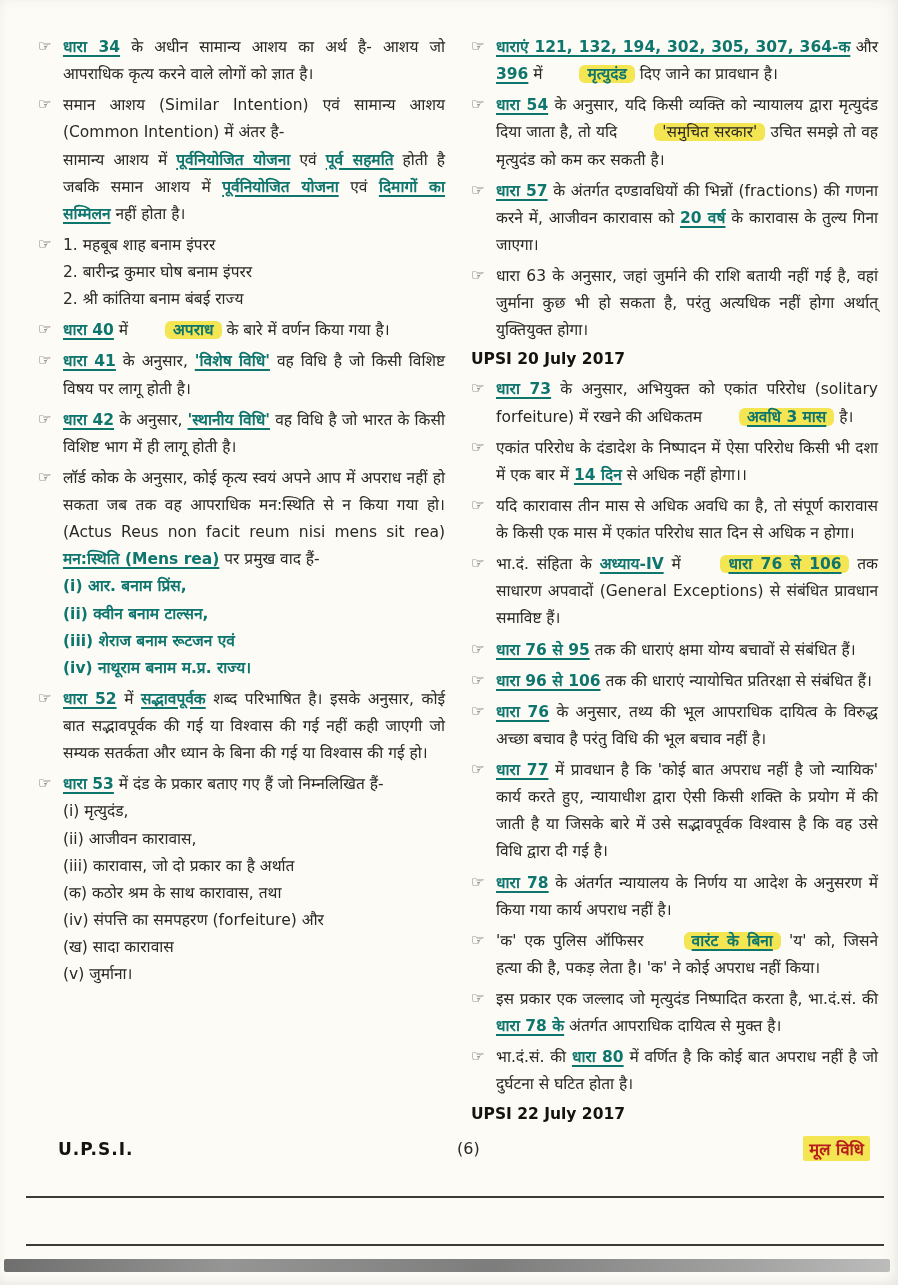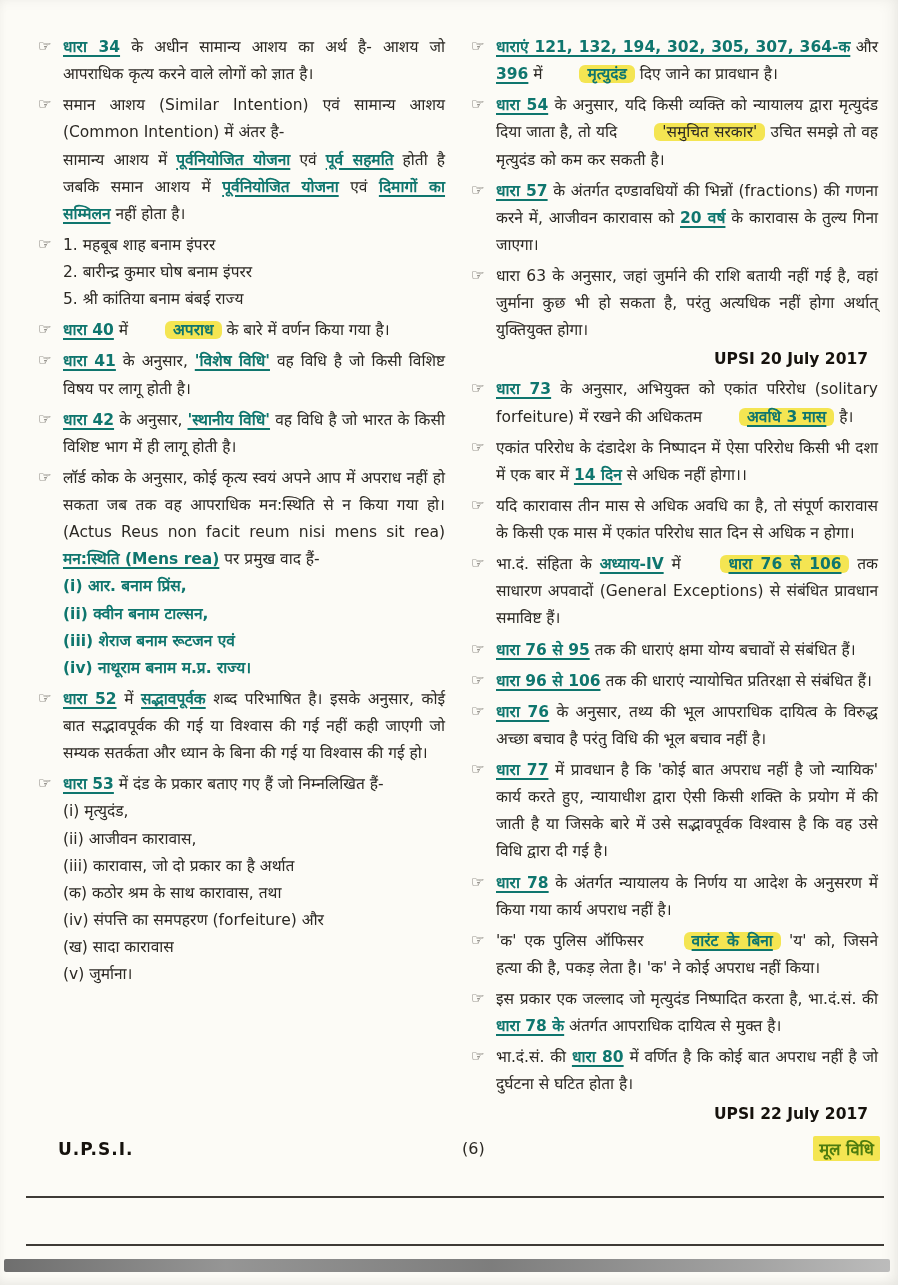--- a/index.html
+++ b/index.html
@@ -13,26 +13,26 @@
   .columns { position:absolute; top:34px; left:38px; right:20px; display:flex; gap:26px; }
   .column { flex:1; min-width:0; }
   .bullet { display:flex; margin-bottom:4px; }
   .hand { flex:0 0 25px; width:25px; font-size:15px; padding-top:3px; color:#3a352e; }
   .content { flex:1; min-width:0; }
   .para { font-size:15.5px; line-height:1.75; text-align:justify; }
   .para.sub { text-align:left; }
   .seg-b { font-weight:bold; color:#0f766e; }
   .seg-u { text-decoration:underline; text-decoration-thickness:1.6px; text-underline-offset:3px; }
   .seg-h { background:rgba(242,225,53,0.85); padding:0 8px; border-radius:6px;margin-left:32px; }
-  .date-heading { text-align:right; font-weight:bold; font-size:15.5px; color:#16120d; margin:6px 10px 8px 0; }
+  .date-heading { text-align:left; font-weight:bold; font-size:15.5px; color:#16120d; margin:6px 10px 8px 0; }
   .rule-top { position:absolute; left:26px; right:14px; top:1196px; border-top:2.5px solid #3e3b36; }
   .footer-row { position:absolute; left:30px; right:18px; top:1136px; display:flex; align-items:center; justify-content:space-between; }
   .footer-left { font-weight:bold; font-size:17px; letter-spacing:1px; color:#16120d; padding-left:28px; }
   .footer-center { font-size:16px; color:#2b2823; }
-  .footer-right { font-weight:bold; font-size:16.5px; color:#4d7c0f; background:rgba(242,225,53,0.85); padding:1px 6px; border-radius:2px; margin-right:0; }
+  .footer-right { font-weight:bold; font-size:16.5px; color:#b91c1c; background:rgba(242,225,53,0.85); padding:1px 6px; border-radius:2px; margin-right:10px; }
   .rule-bottom { position:absolute; left:26px; right:14px; top:1244px; border-top:2px solid #3e3b36; }
   .scan-band { position:absolute; left:4px; right:8px; top:1259px; height:13px; border-radius:2px;
     background:linear-gradient(90deg,#5f5f5f,#8a8a8a 25%,#6f6f6f 55%,#9a9a9a 85%,#b5b5b5); opacity:.9; }
 </style>
 </head>
 <body>
 
 <div class="page">
   <div class="columns">
     <div class="column">
@@ -47,21 +47,21 @@
           <div class="content">
             <div class="para"><span>समान आशय (Similar Intention) एवं सामान्य आशय (Common Intention) में अंतर है-</span></div>
             <div class="para"><span>सामान्य आशय में </span><span class="seg-b seg-u">पूर्वनियोजित योजना</span><span> एवं </span><span class="seg-b seg-u">पूर्व सहमति</span><span> होती है जबकि समान आशय में </span><span class="seg-b seg-u">पूर्वनियोजित योजना</span><span> एवं </span><span class="seg-b seg-u">दिमागों का सम्मिलन</span><span> नहीं होता है।</span></div>
           </div>
         </div>
         <div class="bullet">
           <span class="hand">☞</span>
           <div class="content">
             <div class="para sub"><span>1. महबूब शाह बनाम इंपरर</span></div>
             <div class="para sub"><span>2. बारीन्द्र कुमार घोष बनाम इंपरर</span></div>
-            <div class="para sub"><span>5. श्री कांतिया बनाम बंबई राज्य</span></div>
+            <div class="para sub"><span>2. श्री कांतिया बनाम बंबई राज्य</span></div>
           </div>
         </div>
         <div class="bullet">
           <span class="hand">☞</span>
           <div class="content">
             <div class="para"><span class="seg-b seg-u">धारा 40</span><span> में </span><span class="seg-h seg-b">अपराध</span><span> के बारे में वर्णन किया गया है।</span></div>
           </div>
         </div>
         <div class="bullet">
           <span class="hand">☞</span>

